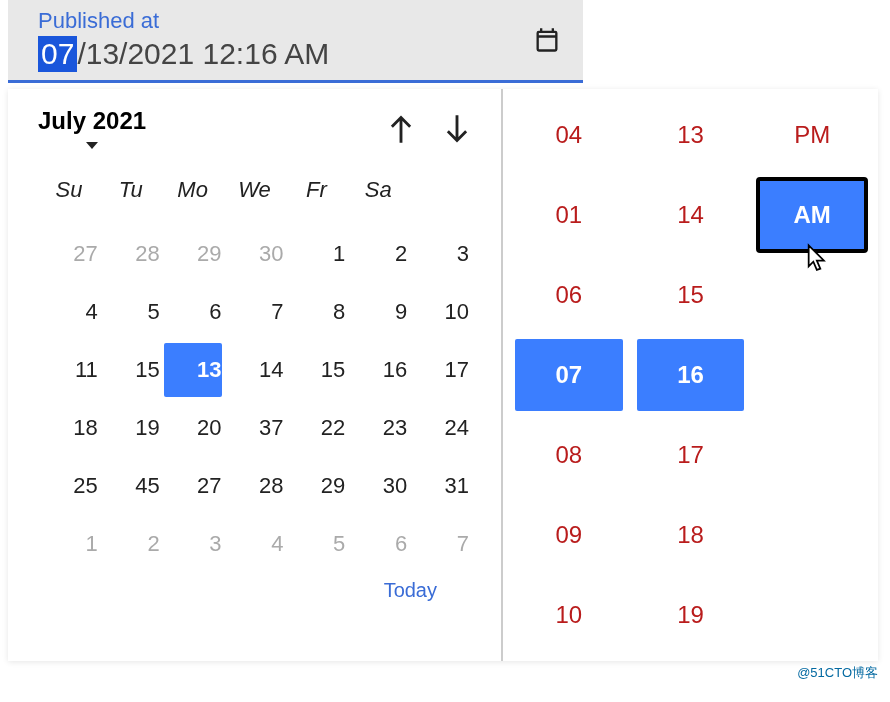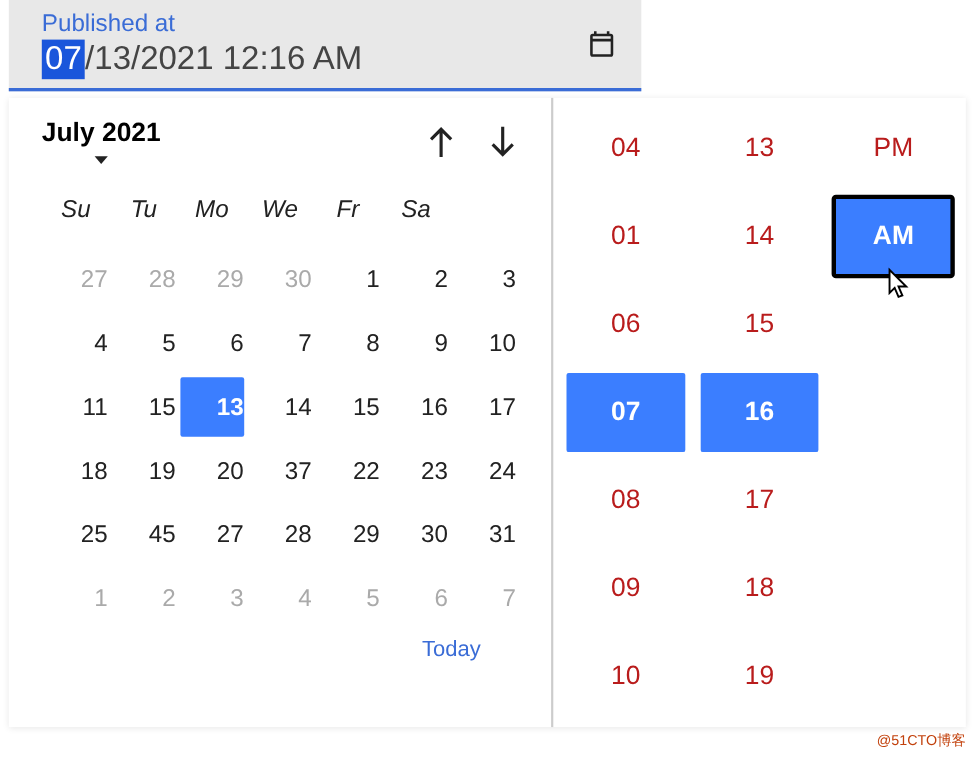--- a/index.html
+++ b/index.html
@@ -124,21 +124,21 @@
       bottom: -20px;
       width: 24px;
       height: 28px;
       pointer-events: none;
     }
     .watermark {
       position: absolute;
       bottom: 20px;
       right: 12px;
       font-size: 13px;
-      color: #c2410c;
+      color: #0369a1;
     }
   </style>
 </head>
 <body>
 
 <div class="input-wrap">
   <div>
     <div class="input-label">Published at</div>
     <div class="input-value">
       <span class="sel">07</span>

